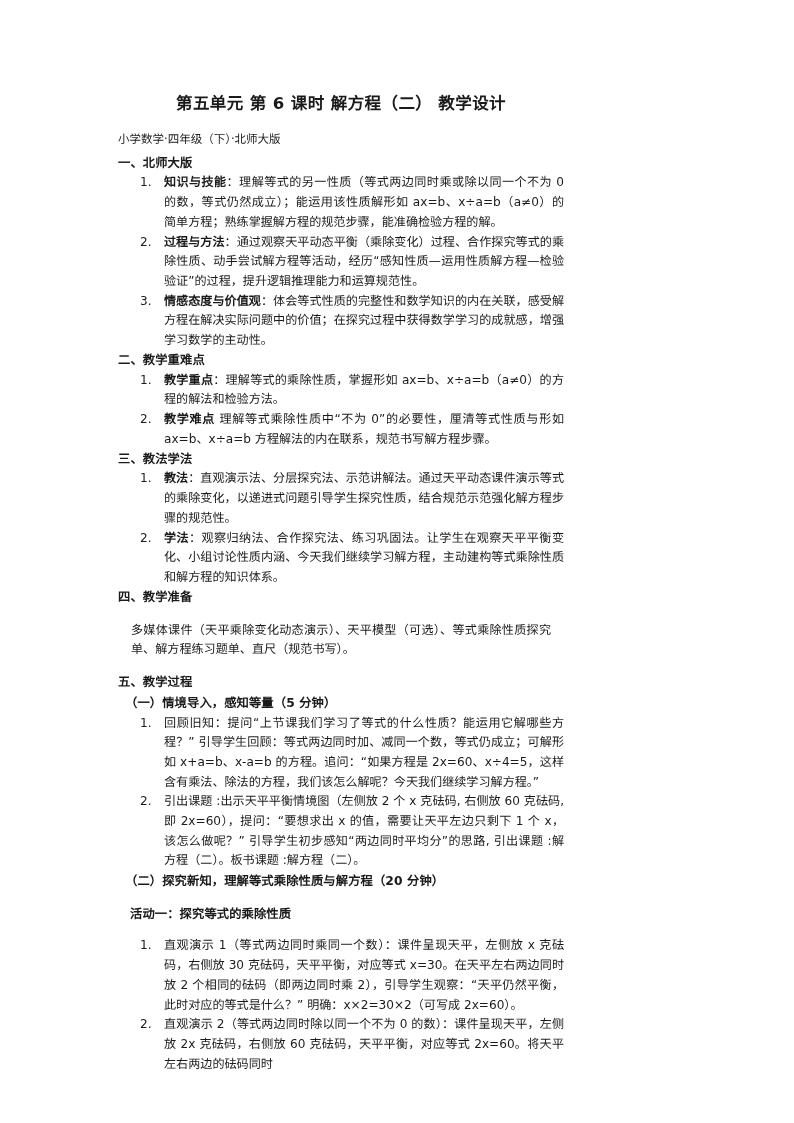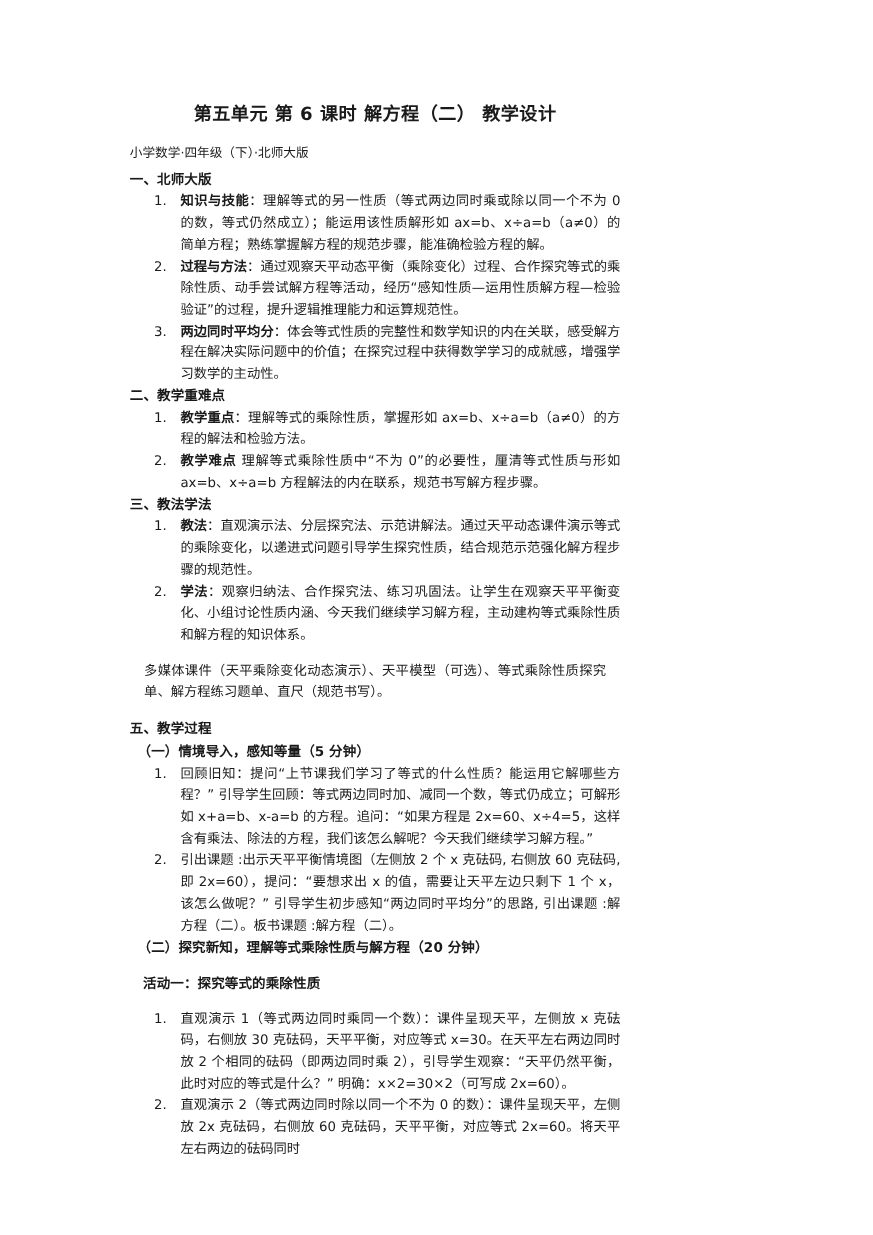--- a/index.html
+++ b/index.html
@@ -104,21 +104,21 @@
 
   <h2 class="h-section">一、北师大版</h2>
   <ol class="olist">
     <li>
       <span class="num">1.</span><span class="lead">知识与技能</span><span>：理解等式的另一性质（等式两边同时乘或除以同一个不为 0 的数，等式仍然成立）；能运用该性质解形如 ax=b、x÷a=b（a≠0）的简单方程；熟练掌握解方程的规范步骤，能准确检验方程的解。</span>
     </li>
     <li>
       <span class="num">2.</span><span class="lead">过程与方法</span><span>：通过观察天平动态平衡（乘除变化）过程、合作探究等式的乘除性质、动手尝试解方程等活动，经历“感知性质—运用性质解方程—检验验证”的过程，提升逻辑推理能力和运算规范性。</span>
     </li>
     <li>
-      <span class="num">3.</span><span class="lead">两边同时平均分</span><span>：体会等式性质的完整性和数学知识的内在关联，感受解方程在解决实际问题中的价值；在探究过程中获得数学学习的成就感，增强学习数学的主动性。</span>
+      <span class="num">3.</span><span class="lead">情感态度与价值观</span><span>：体会等式性质的完整性和数学知识的内在关联，感受解方程在解决实际问题中的价值；在探究过程中获得数学学习的成就感，增强学习数学的主动性。</span>
     </li>
   </ol>
 
   <h2 class="h-section">二、教学重难点</h2>
   <ol class="olist">
     <li>
       <span class="num">1.</span><span class="lead">教学重点</span><span>：理解等式的乘除性质，掌握形如 ax=b、x÷a=b（a≠0）的方程的解法和检验方法。</span>
     </li>
     <li>
       <span class="num">2.</span><span class="lead">教学难点</span><span> 理解等式乘除性质中“不为 0”的必要性，厘清等式性质与形如 ax=b、x÷a=b 方程解法的内在联系，规范书写解方程步骤。</span>
@@ -128,20 +128,21 @@
   <h2 class="h-section">三、教法学法</h2>
   <ol class="olist">
     <li>
       <span class="num">1.</span><span class="lead">教法</span><span>：直观演示法、分层探究法、示范讲解法。通过天平动态课件演示等式的乘除变化，以递进式问题引导学生探究性质，结合规范示范强化解方程步骤的规范性。</span>
     </li>
     <li>
       <span class="num">2.</span><span class="lead">学法</span><span>：观察归纳法、合作探究法、练习巩固法。让学生在观察天平平衡变化、小组讨论性质内涵、今天我们继续学习解方程，主动建构等式乘除性质和解方程的知识体系。</span>
     </li>
   </ol>
 
+  <h2 class="h-section">四、教学准备</h2>
   <p class="para">多媒体课件（天平乘除变化动态演示）、天平模型（可选）、等式乘除性质探究单、解方程练习题单、直尺（规范书写）。</p>
 
   <h2 class="h-section">五、教学过程</h2>
 
   <h3 class="h-sub">（一）情境导入，感知等量（5 分钟）</h3>
   <ol class="olist">
     <li>
       <span class="num">1.</span><span>回顾旧知：提问“上节课我们学习了等式的什么性质？能运用它解哪些方程？” 引导学生回顾：等式两边同时加、减同一个数，等式仍成立；可解形如 x+a=b、x-a=b 的方程。追问：“如果方程是 2x=60、x÷4=5，这样含有乘法、除法的方程，我们该怎么解呢？今天我们继续学习解方程。”</span>
     </li>
     <li>

